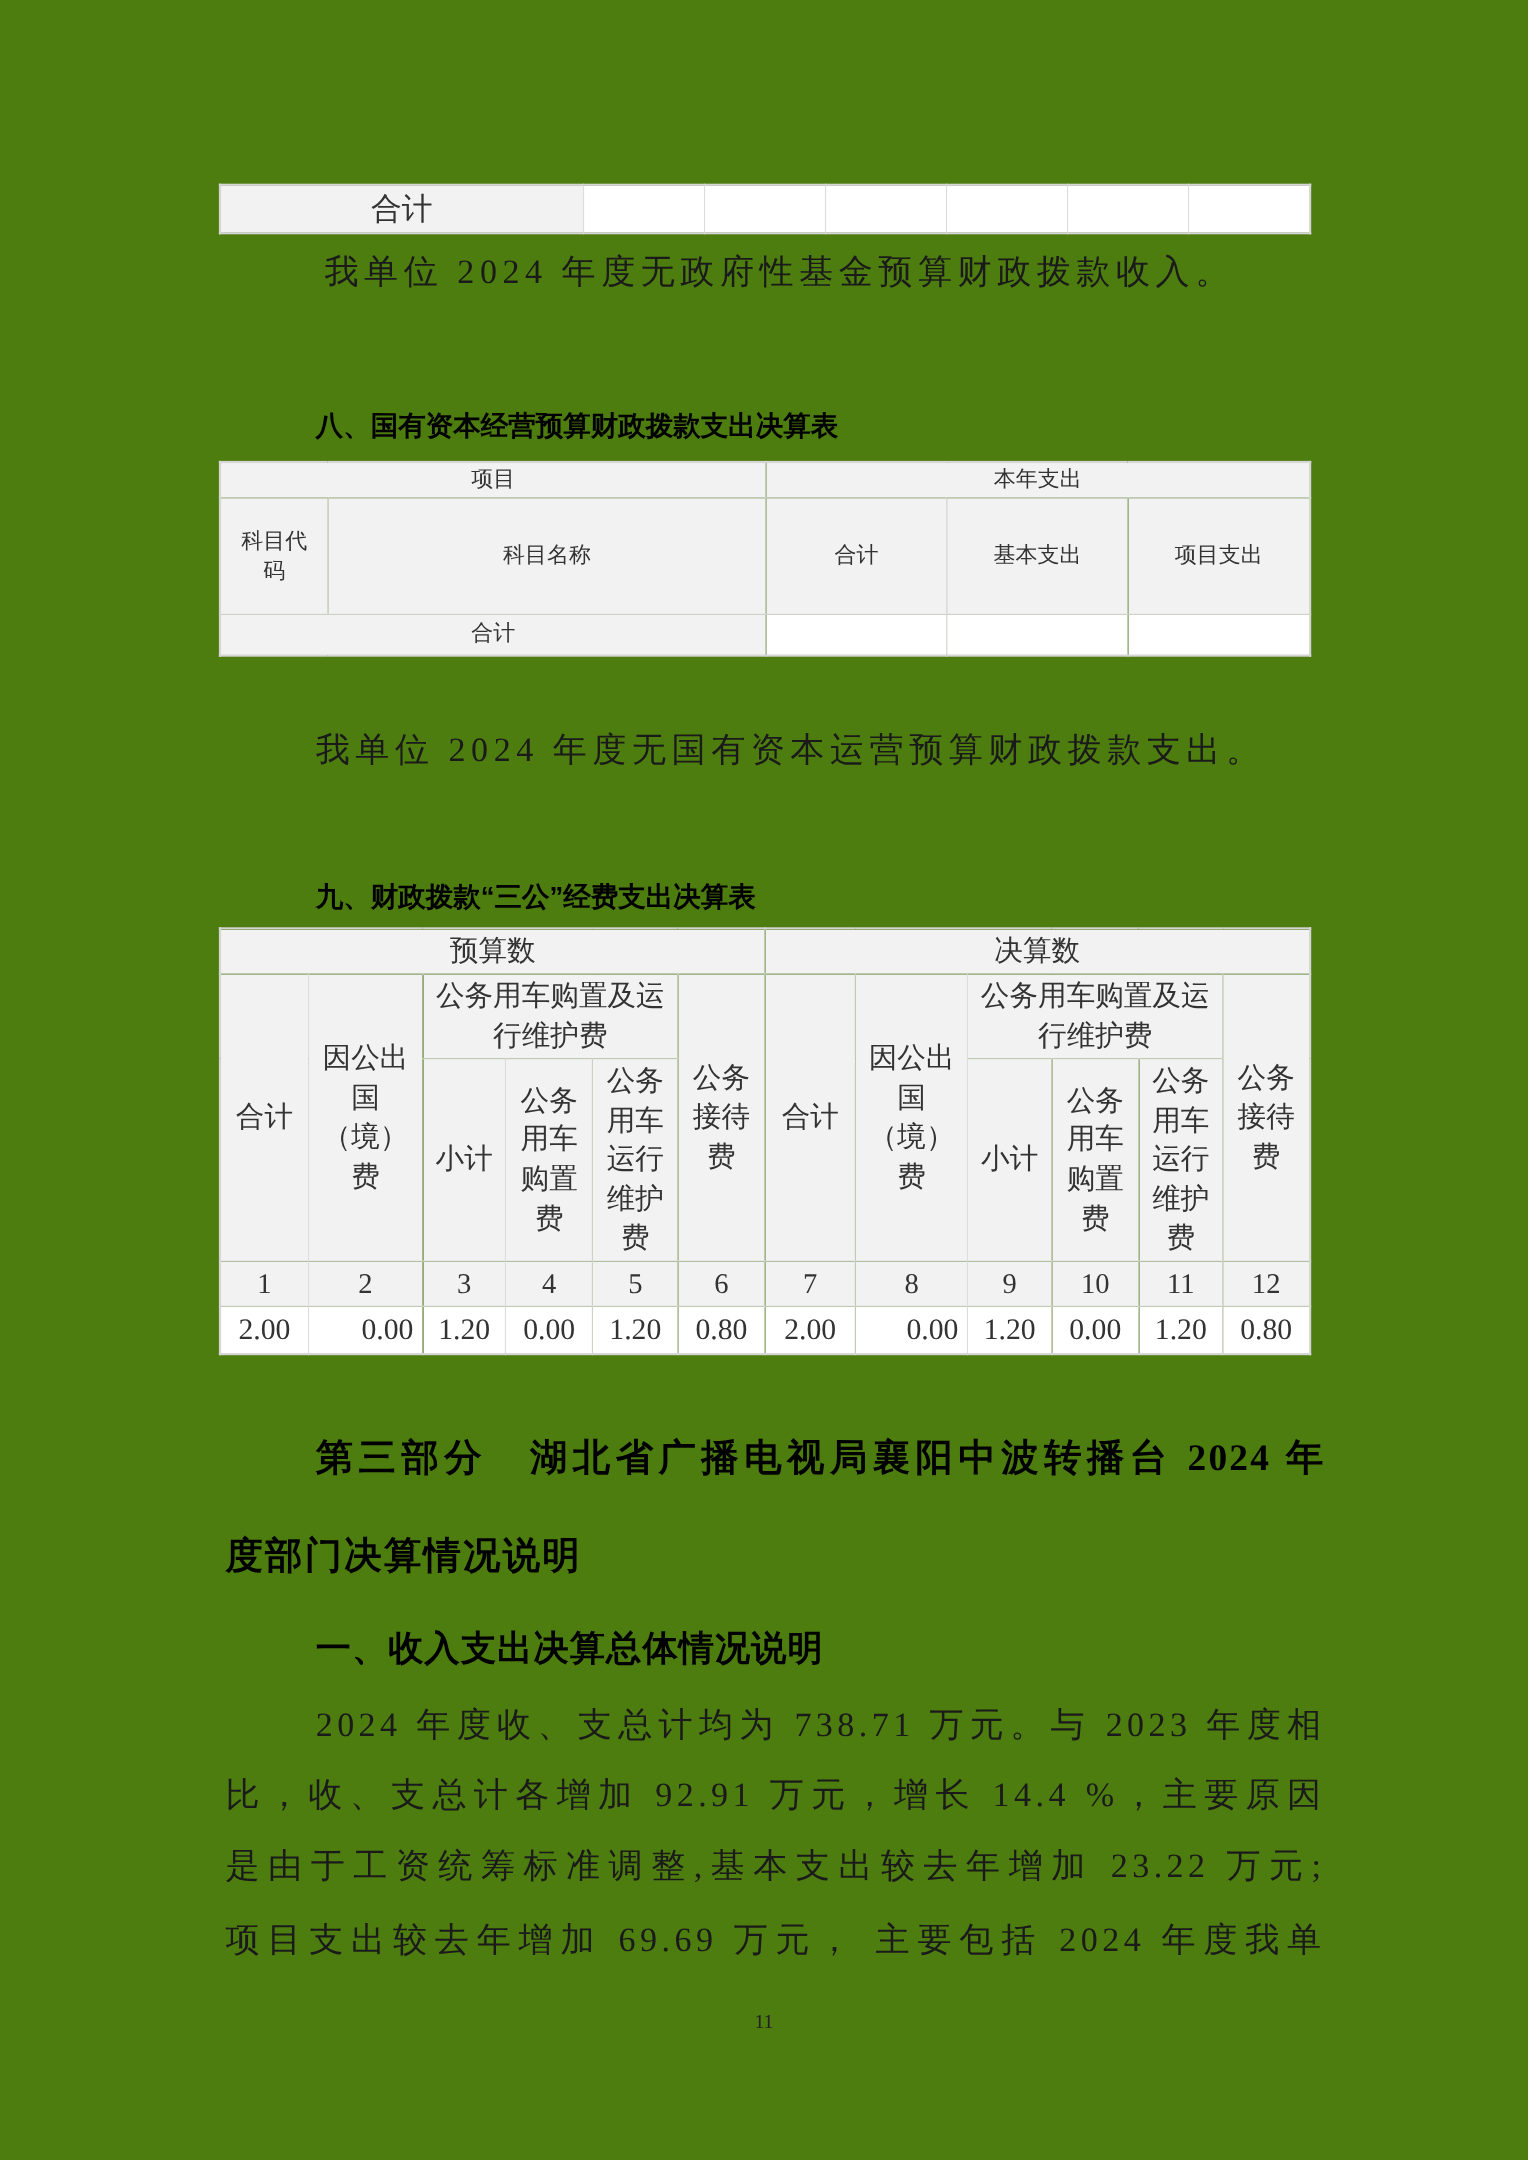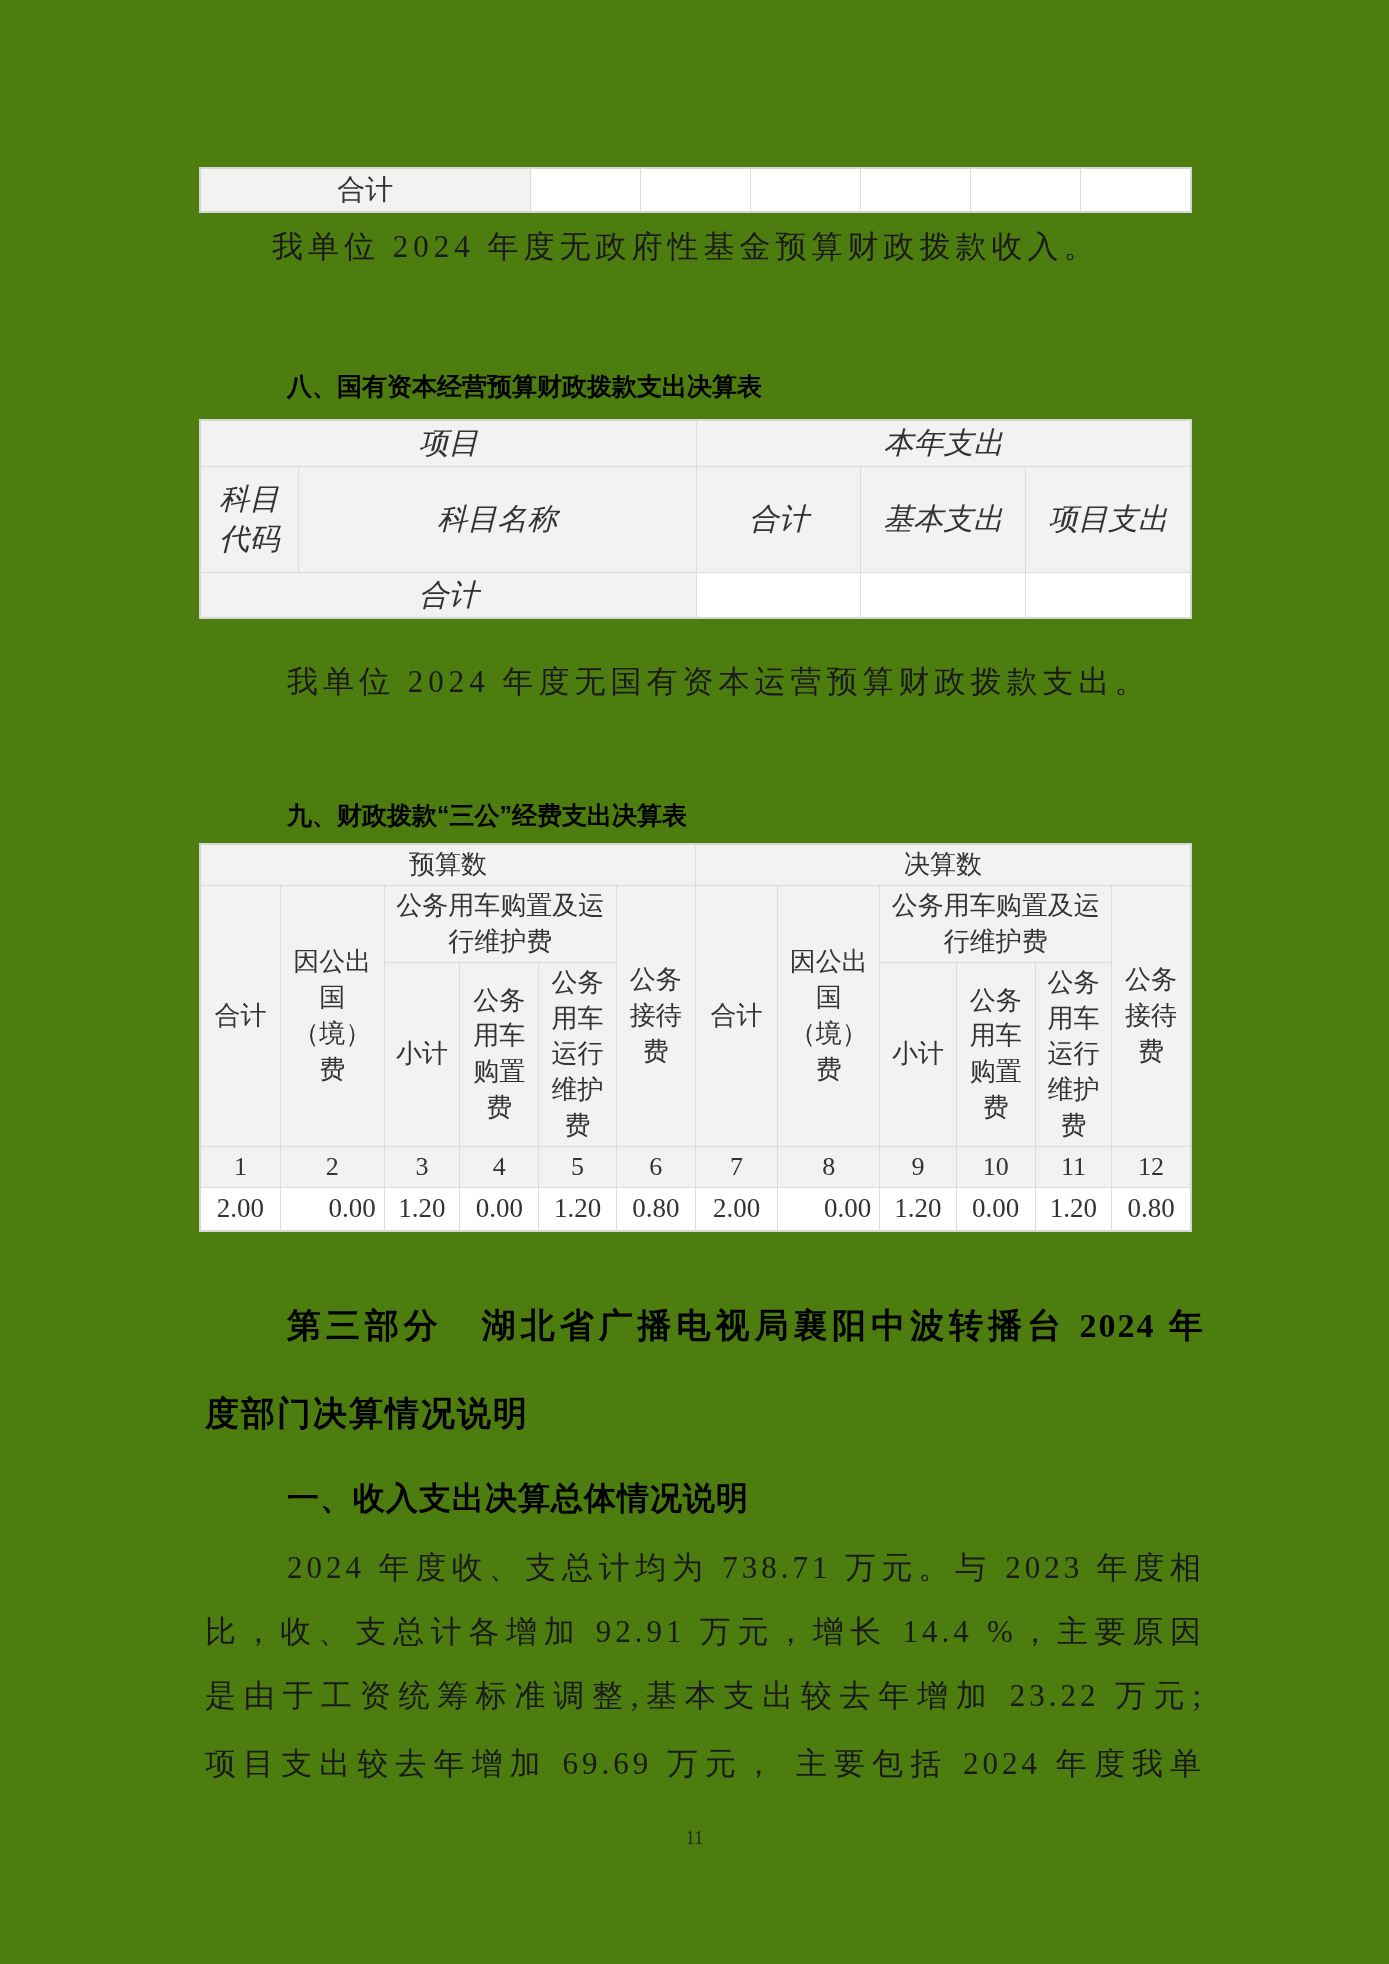--- a/index.html
+++ b/index.html
@@ -11,21 +11,21 @@
   table.doc{border-collapse:collapse;table-layout:fixed;width:993px;
             font-family:"Liberation Serif","DejaVu Serif",serif;color:#333;}
   table.doc td{border:1px solid #dcdcdc;text-align:center;vertical-align:middle;
                padding:2px 4px;box-sizing:border-box;overflow:hidden;}
   table.doc{border:2px solid #d6d6d6;}
   td.g{background:#f2f2f2;}
   td.w{background:#ffffff;}
 
   .toptable td{height:36px;font-size:28px;}
 
-  .t8 td{font-size:30px;line-height:1.35;font-style:italic;}
+  .t8 td{font-size:20px;line-height:1.35;}
   .t8 .r1 td{height:31px;}
   .t8 .r2 td{height:106px;}
   .t8 .r3 td{height:36px;}
   .t8 .r4 td{height:37px;}
 
   .t9 td{font-size:26px;line-height:1.38;padding:2px 3px;}
   .t9 .r1 td{height:40px;}
   .t9 .r2 td{height:73px;}
   .t9 .r3 td{height:183px;}
   .t9 .r4 td{height:41px;}
@@ -62,21 +62,21 @@
       <td class="w"></td>
       <td class="w"></td>
       <td class="w"></td>
       <td class="w"></td>
       <td class="w"></td>
       <td class="w"></td>
     </tr>
   </tbody>
     </table>
 
-  <div class="abs body-line loose" style="left:190px;top:229px;text-indent:82px;">我单位 2024 年度无政府性基金预算财政拨款收入。</div>
+  <div class="abs body-line loose" style="left:213px;top:229px;text-indent:82px;">我单位 2024 年度无政府性基金预算财政拨款收入。</div>
 
   <div class="abs heading h-sec" style="left:287px;top:370px;">八、国有资本经营预算财政拨款支出决算表</div>
 
   <table class="doc t8 abs" style="left:199px;top:419px;">
     <colgroup>
       <col style="width:9.9%">
         <col style="width:40.2%">
         <col style="width:16.6%">
       <col style="width:16.6%">
         <col style="width:16.7%">

